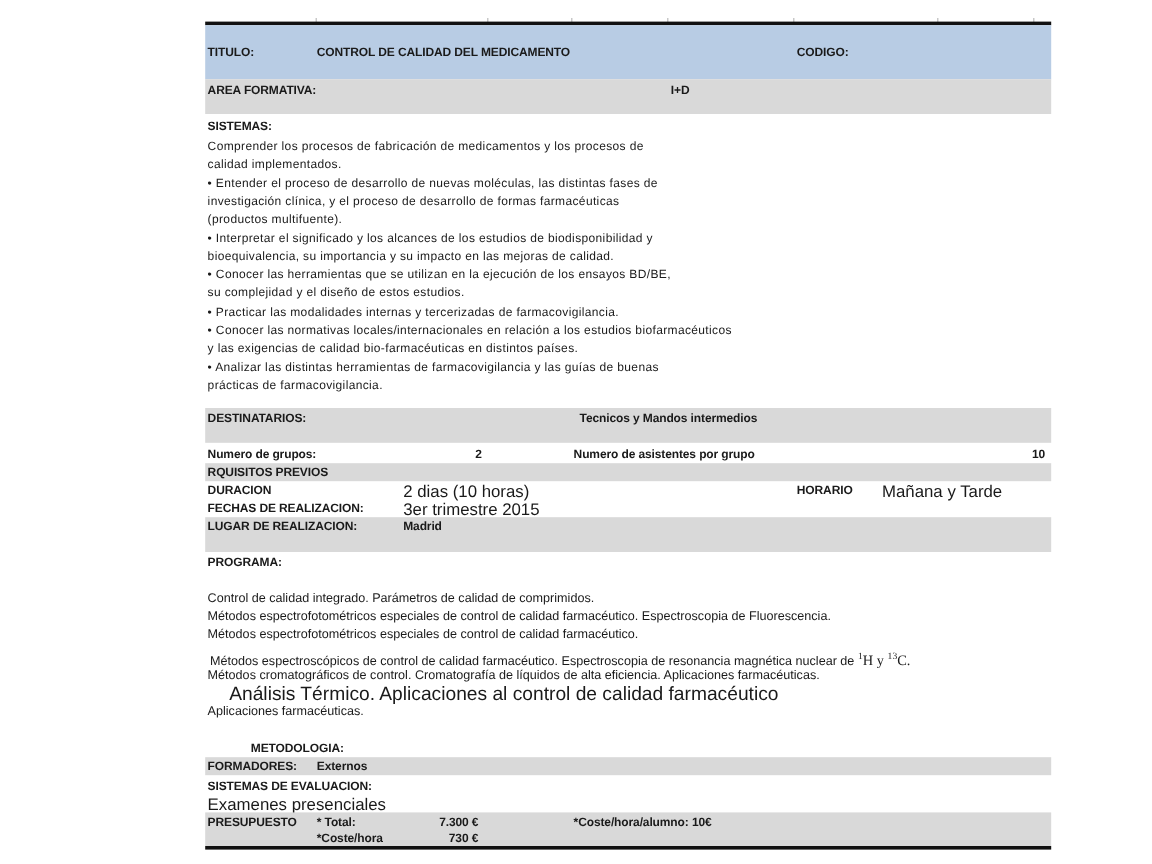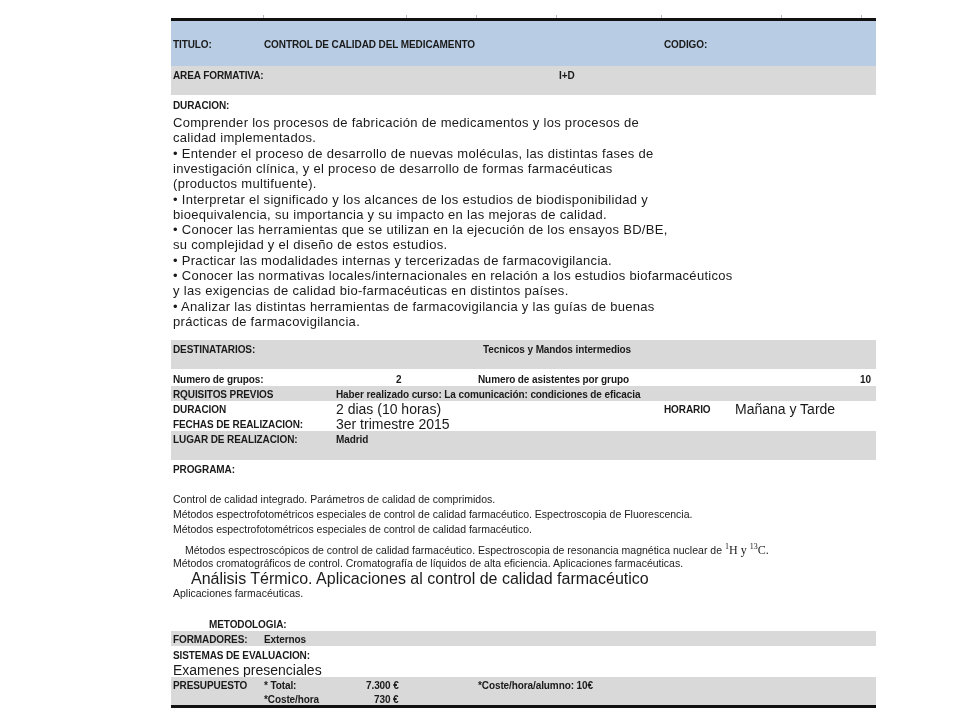--- a/index.html
+++ b/index.html
@@ -8,21 +8,21 @@
   .sheet { position:absolute; left:171px; top:0; width:705px; height:556px;text-decoration:underline; }
   .rule-top { position:absolute; left:0; top:18px; width:705px; height:3px; background:#111; }
   .rule-bottom { position:absolute; left:0; top:705px; width:705px; height:3px; background:#111; }
   .ticks { position:absolute; left:0; top:15px; width:705px; height:4px; }
   .ticks span { position:absolute; top:0; width:1px; height:4px; background:#bbb; }
   .band { position:absolute; left:0; width:705px; }
   .blue { background:#b8cce4; }
   .gray { background:#d9d9d9; }
   .t { position:absolute; font-size:14px; line-height:13px; white-space:nowrap; }
   .b { font-weight:bold; font-size:10px; letter-spacing:-0.1px; }
-  .p { font-size:13px; letter-spacing:0.3px; }
+  .p { font-size:10px; letter-spacing:0.3px; }
   .nmr { font-family:"Liberation Serif", serif; font-size:12px; }
   .nmr sup { font-size:8px; vertical-align:5px; }
 </style>
 </head>
 <body>
 
 <div class="sheet">
   <div class="ticks">
     <span style="left:92px"></span>
       <span style="left:235px"></span>
@@ -37,21 +37,21 @@
   <div class="band blue" style="top:21px;height:45px;"></div>
   <div class="t b" style="left:2px;top:38px;">TITULO:</div>
   <div class="t b" style="left:93px;top:38px;">CONTROL DE CALIDAD DEL MEDICAMENTO</div>
   <div class="t b" style="left:493px;top:38px;">CODIGO:</div>
   <div class="t b" style="left:560px;top:38px;"></div>
 
   <div class="band gray" style="top:66px;height:29px;"></div>
   <div class="t b" style="left:2px;top:69px;">AREA FORMATIVA:</div>
   <div class="t b" style="left:388px;top:69px;">I+D</div>
 
-  <div class="t b" style="left:2px;top:99px;">DURACION:</div>
+  <div class="t b" style="left:2px;top:99px;">SISTEMAS:</div>
   <div id="obj-lines">
       <div class="t p" style="left: 2px; top: 116px;">Comprender los procesos de fabricación de medicamentos y los procesos de</div>
       <div class="t p" style="left: 2px; top: 131.3px;">calidad implementados.</div>
       <div class="t p" style="left: 2px; top: 146.6px;">• Entender el proceso de desarrollo de nuevas moléculas, las distintas fases de</div>
       <div class="t p" style="left: 2px; top: 161.9px;">investigación clínica, y el proceso de desarrollo de formas farmacéuticas</div>
       <div class="t p" style="left: 2px; top: 177.2px;">(productos multifuente).</div>
       <div class="t p" style="left: 2px; top: 192.5px;">• Interpretar el significado y los alcances de los estudios de biodisponibilidad y</div>
       <div class="t p" style="left: 2px; top: 207.8px;">bioequivalencia, su importancia y su impacto en las mejoras de calidad.</div>
       <div class="t p" style="left: 2px; top: 223.1px;">• Conocer las herramientas que se utilizan en la ejecución de los ensayos BD/BE,</div>
       <div class="t p" style="left: 2px; top: 238.4px;">su complejidad y el diseño de estos estudios.</div>
@@ -66,40 +66,39 @@
   <div class="t b" style="left:2px;top:343px;">DESTINATARIOS:</div>
   <div class="t b" style="left:312px;top:343px;">Tecnicos y Mandos intermedios</div>
 
   <div class="t b" style="left:2px;top:373px;">Numero de grupos:</div>
   <div class="t b" style="left:225px;top:373px;">2</div>
   <div class="t b" style="left:307px;top:373px;">Numero de asistentes por grupo</div>
   <div class="t b" style="left:689px;top:373px;">10</div>
 
   <div class="band gray" style="top:386px;height:15px;"></div>
   <div class="t b" style="left:2px;top:388px;">RQUISITOS PREVIOS</div>
-  <div class="t b" style="left:165px;top:388px;">Haber realizado curso: La comunicación: condiciones de eficacia</div>
 
   <div class="t b" style="left:2px;top:403px;">DURACION</div>
   <div class="t" style="left:165px;top:403px;">2 dias (10 horas)</div>
   <div class="t b" style="left:493px;top:403px;">HORARIO</div>
   <div class="t" style="left:564px;top:403px;">Mañana y Tarde</div>
 
   <div class="t b" style="left:2px;top:418px;">FECHAS DE REALIZACION:</div>
   <div class="t" style="left:165px;top:418px;">3er trimestre 2015</div>
 
   <div class="band gray" style="top:431px;height:29px;"></div>
   <div class="t b" style="left:2px;top:433px;">LUGAR DE REALIZACION:</div>
   <div class="t b" style="left:165px;top:433px;">Madrid</div>
 
   <div class="t b" style="left:2px;top:463px;">PROGRAMA:</div>
   <div id="prog-lines">
       <div class="t" style="left: 2px; top: 493px; font-size: 10.5px;"><span>Control de calidad integrado. Parámetros de calidad de comprimidos.</span></div>
       <div class="t" style="left: 2px; top: 508px; font-size: 10.5px;"><span>Métodos espectrofotométricos  especiales de control de calidad farmacéutico. Espectroscopia de Fluorescencia.</span></div>
       <div class="t" style="left: 2px; top: 523px; font-size: 10.5px;"><span>Métodos espectrofotométricos  especiales de control de calidad farmacéutico.</span></div>
-      <div class="t" style="left: 14px; top: 540px; font-size: 10.5px;"><span>Métodos espectroscópicos de control de calidad farmacéutico. Espectroscopia de resonancia magnética nuclear de</span><span class="nmr"> <sup>1</sup><span>H y </span><sup>13</sup><span>C.</span></span></div>
+      <div class="t" style="left: 4px; top: 540px; font-size: 10.5px;"><span>Métodos espectroscópicos de control de calidad farmacéutico. Espectroscopia de resonancia magnética nuclear de</span><span class="nmr"> <sup>1</sup><span>H y </span><sup>13</sup><span>C.</span></span></div>
       <div class="t" style="left: 2px; top: 557px; font-size: 10.5px;"><span>Métodos cromatográficos de control. Cromatografía de líquidos de alta eficiencia. Aplicaciones farmacéuticas.</span></div>
       <div class="t" style="left: 20px; top: 572px; font-size: 16px;"><span>Análisis Térmico. Aplicaciones al control de calidad farmacéutico</span></div>
       <div class="t" style="left: 2px; top: 587px; font-size: 10.5px;"><span>Aplicaciones farmacéuticas.</span></div>
     </div>
 
   <div class="t b" style="left:2px;top:618px;padding-left:36px;">METODOLOGIA:</div>
 
   <div class="band gray" style="top:631px;height:15px;"></div>
   <div class="t b" style="left:2px;top:633px;">FORMADORES:</div>
   <div class="t b" style="left:93px;top:633px;">Externos</div>

